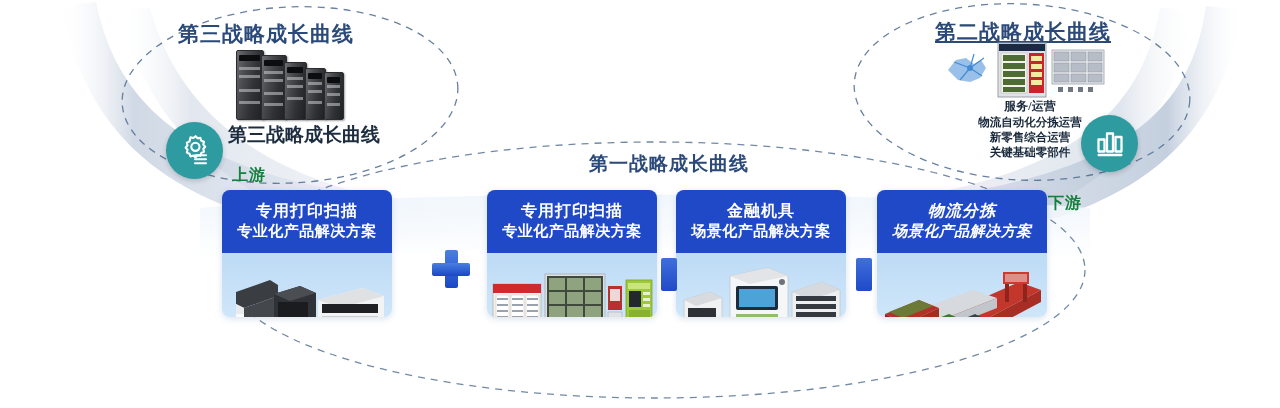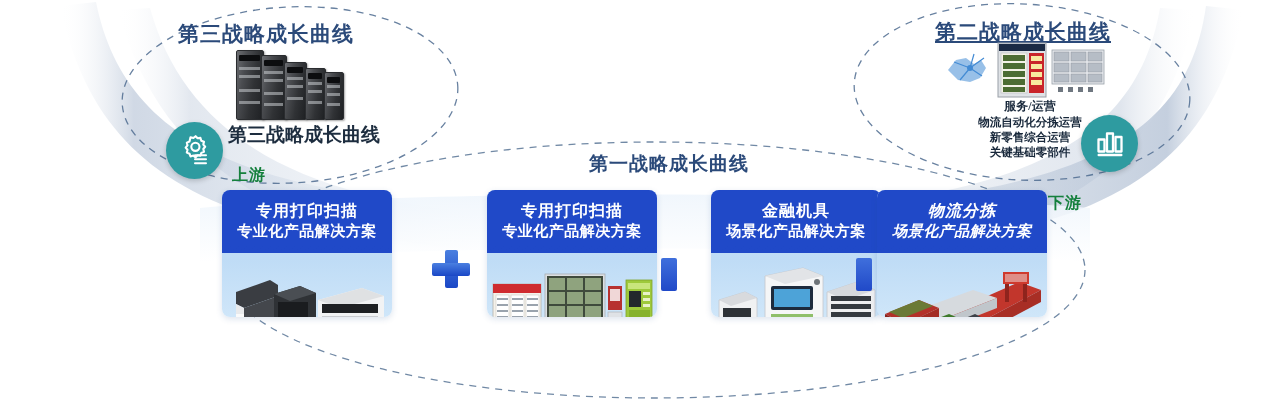--- a/index.html
+++ b/index.html
@@ -95,21 +95,21 @@
     position:absolute;left:0;right:0;bottom:-1px;height:7px;
     background:
       radial-gradient(circle at 4px 7px, transparent 3.4px, #2049c8 3.6px) 0 0/8px 7px repeat-x;
     transform:scaleY(-1);
   }
   .card-body{position:relative;height:108px;}
   .prod{position:absolute;left:0;right:0;top:0;bottom:0;}
 
   #card1{left:222px;}
   #card2{left:487px;}
-  #card3{left:711px;}
+  #card3{left:676px;}
   #card4{left:877px;font-style:italic;}
 
   
   .plus{
     position:absolute;width:38px;height:38px;left:432px;top:250px;
   }
   .plus:before,.plus:after{
     content:"";position:absolute;background:linear-gradient(180deg,#4a7fe0,#1a47c6);
     border-radius:2px;
   }

